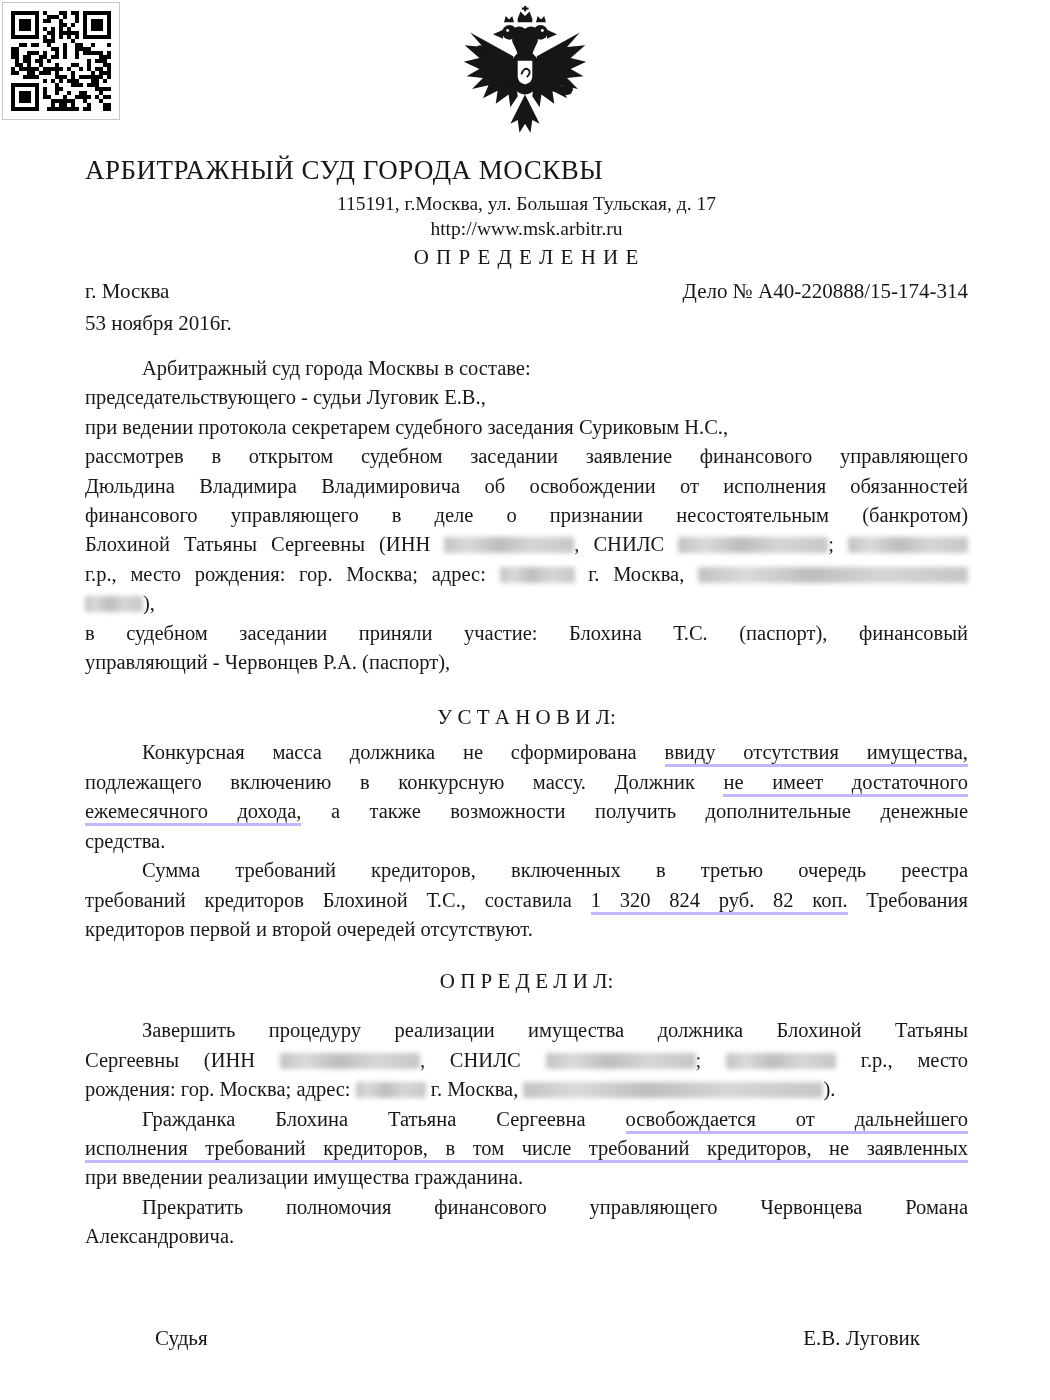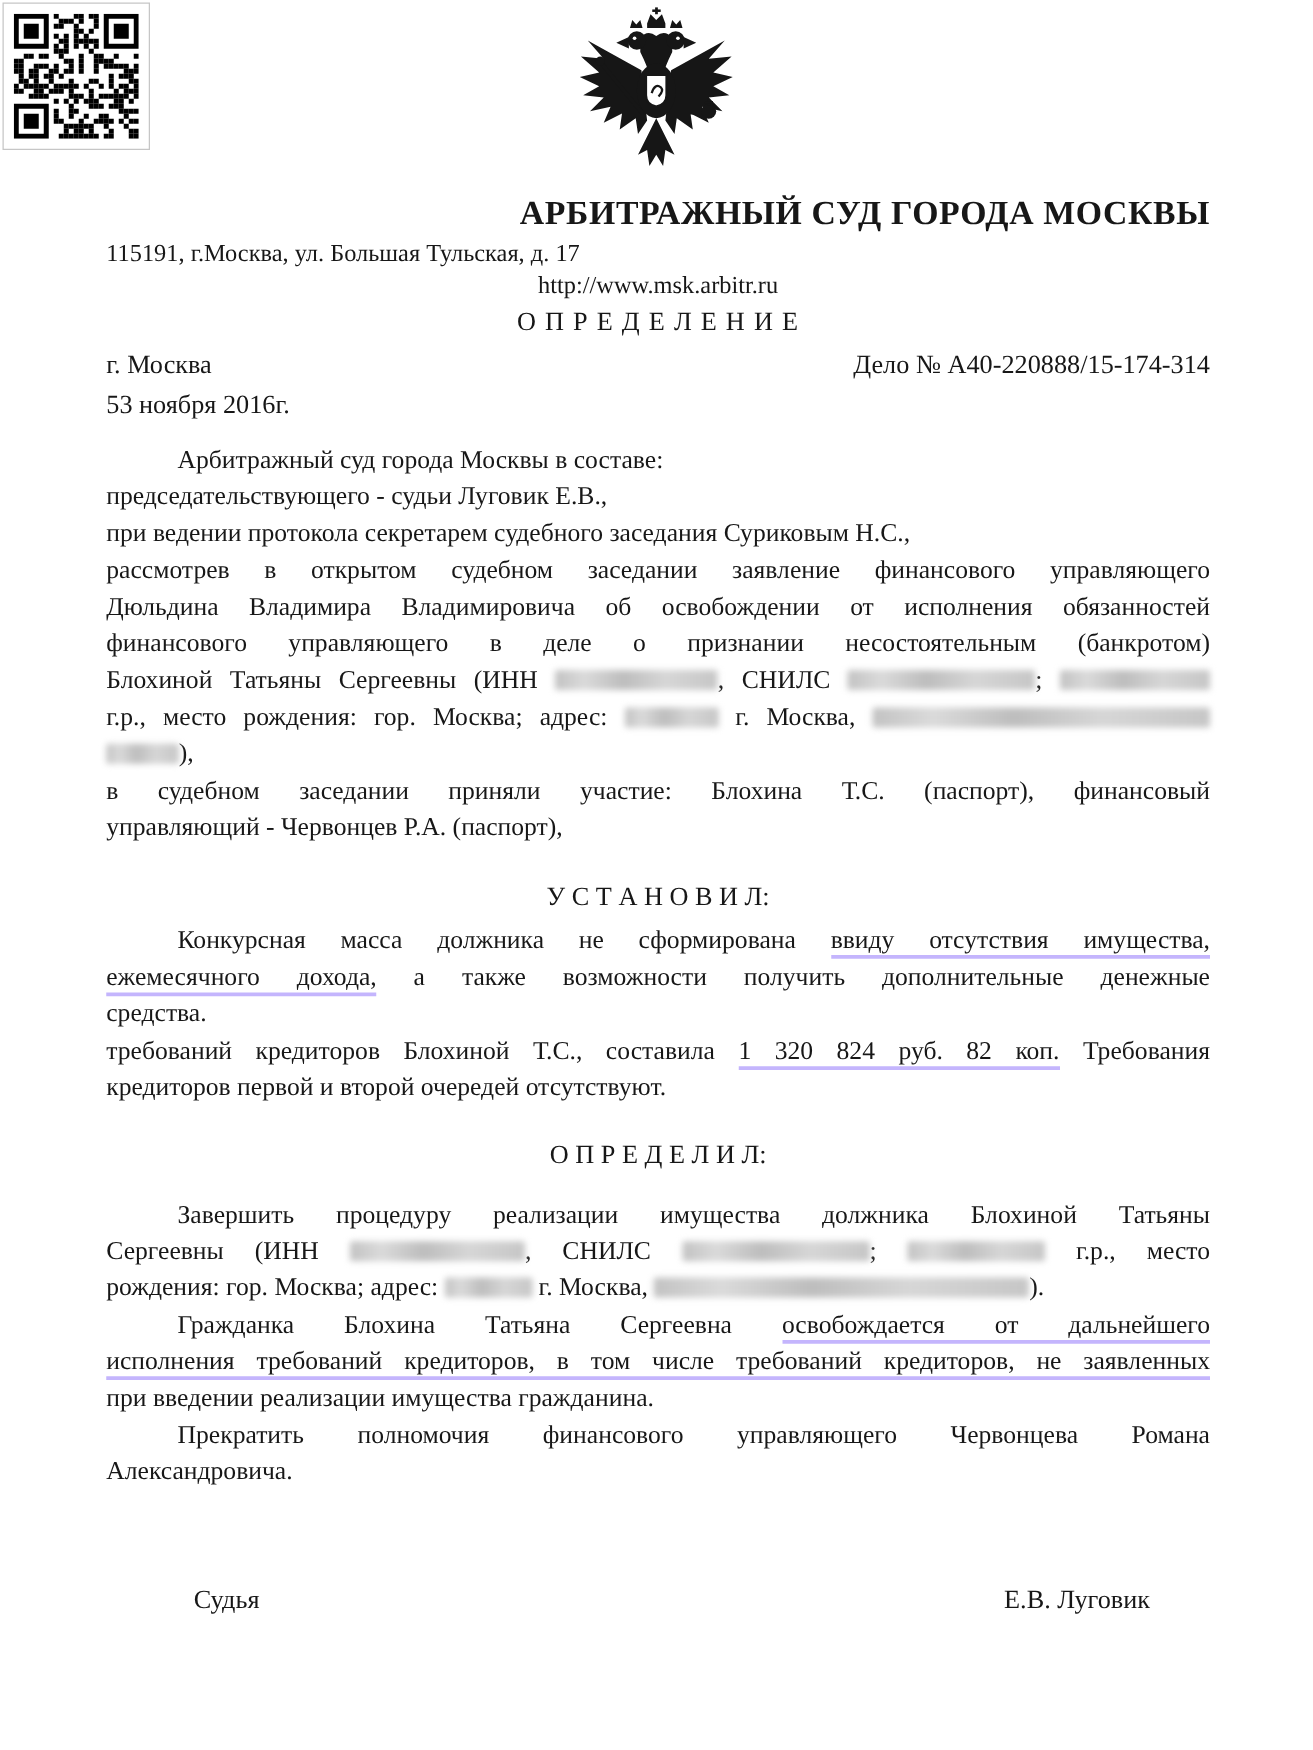--- a/index.html
+++ b/index.html
@@ -11,22 +11,22 @@
   .qr-frame{
     position:absolute;left:2px;top:2px;width:116px;height:116px;
     border:1px solid #c6c6c6;background:#fff;
     display:flex;align-items:center;justify-content:center;
   }
   .qr-frame svg{width:100px;height:100px;display:block;}
   
   .emblem{position:absolute;left:50%;top:5px;transform:translateX(-50%);}
   
   .content{padding:155px 82px 0 85px;}
-  .court-name{text-align:right;font-weight:bold;font-size:27px;line-height:31px;letter-spacing:.5px;}
-  .court-address{text-align:left;font-size:19.5px;line-height:25px;margin-top:5px;}
+  .court-name{text-align:left;font-weight:normal;font-size:27px;line-height:31px;letter-spacing:.5px;}
+  .court-address{text-align:center;font-size:19.5px;line-height:25px;margin-top:5px;}
   .court-url{text-align:center;font-size:19.5px;line-height:25px;}
   .doc-type{text-align:center;font-size:21px;line-height:27px;margin-top:3px;letter-spacing:1px;}
   .meta-row{display:flex;justify-content:space-between;font-size:21px;line-height:28px;margin-top:6px;}
   .doc-date{font-size:21px;line-height:28px;margin-top:4px;}
   .para{margin-top:17px;}
   .line{font-size:20.5px;line-height:29.4px;}
   .line.justify{text-align:justify;text-align-last:justify;}
   .line.indent{text-indent:57px;}
   .section-heading{text-align:center;font-size:21px;line-height:28px;}
   .h-ustanovil{margin:26px 0 7px;}
@@ -341,22 +341,24 @@
         <div class="line justify"><span>г.р., место рождения: гор. Москва; адрес: </span><span class="redacted" style="width: 75px;"></span><span> г. Москва, </span><span class="redacted" style="width: 270px;"></span></div>
         <div class="line left"><span class="redacted" style="width: 58px;"></span><span>),</span></div>
         <div class="line justify"><span>в судебном заседании приняли участие: Блохина Т.С. (паспорт), финансовый</span></div>
         <div class="line left"><span>управляющий -  Червонцев Р.А. (паспорт),</span></div>
       </div>
 
     <div class="section-heading h-ustanovil">У С Т А Н О В И Л:</div>
 
     <div id="ustanovil-lines" class="para" style="margin-top:0">
         <div class="line justify indent"><span>Конкурсная масса должника не сформирована </span><span class="red-underline">ввиду отсутствия имущества,</span></div>
+        <div class="line justify"><span>подлежащего включению в конкурсную массу. Должник </span><span class="red-underline">не имеет достаточного</span></div>
         <div class="line justify"><span class="red-underline">ежемесячного дохода,</span><span> а также возможности получить дополнительные денежные</span></div>
         <div class="line left"><span>средства.</span></div>
+        <div class="line justify indent"><span>Сумма требований кредиторов, включенных в третью очередь реестра</span></div>
         <div class="line justify"><span>требований кредиторов Блохиной Т.С., составила </span><span class="red-underline">1 320 824 руб. 82 коп.</span><span> Требования</span></div>
         <div class="line left"><span>кредиторов первой и второй очередей отсутствуют.</span></div>
       </div>
 
     <div class="section-heading h-opredelil">О П Р Е Д Е Л И Л:</div>
 
     <div id="opredelil-lines" class="para" style="margin-top:0">
         <div class="line justify indent"><span>Завершить процедуру реализации имущества должника Блохиной Татьяны</span></div>
         <div class="line justify"><span>Сергеевны (ИНН </span><span class="redacted" style="width: 140px;"></span><span>, СНИЛС </span><span class="redacted" style="width: 150px;"></span><span>; </span><span class="redacted" style="width: 110px;"></span><span> г.р., место</span></div>
         <div class="line left"><span>рождения: гор. Москва; адрес: </span><span class="redacted" style="width: 70px;"></span><span> г. Москва, </span><span class="redacted" style="width: 300px;"></span><span>).</span></div>

